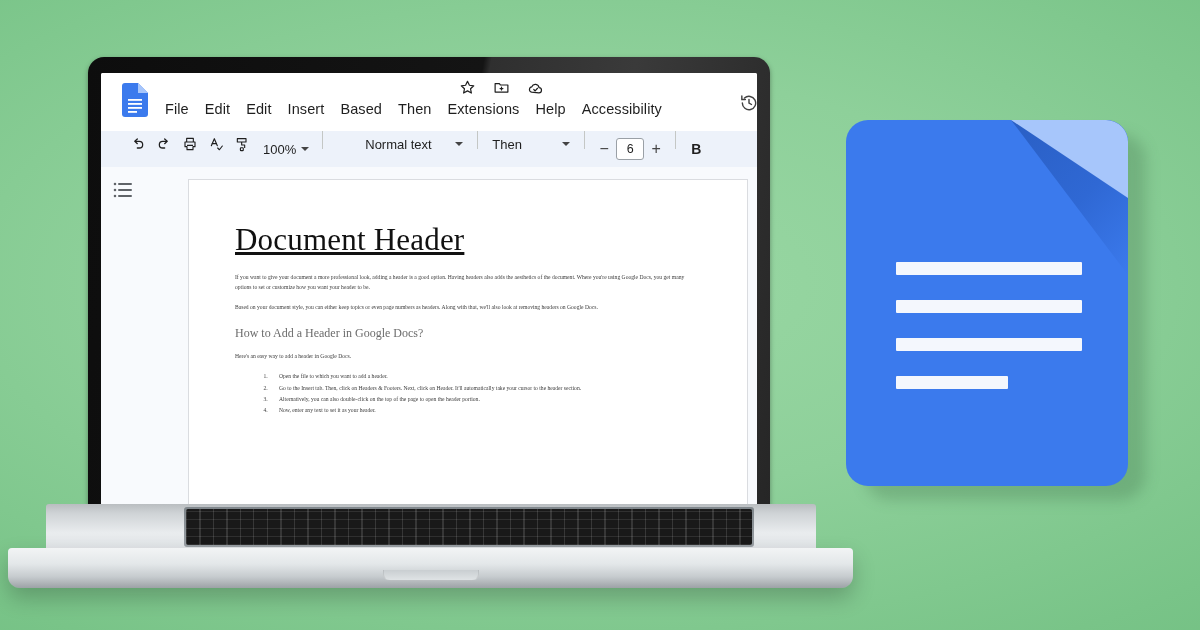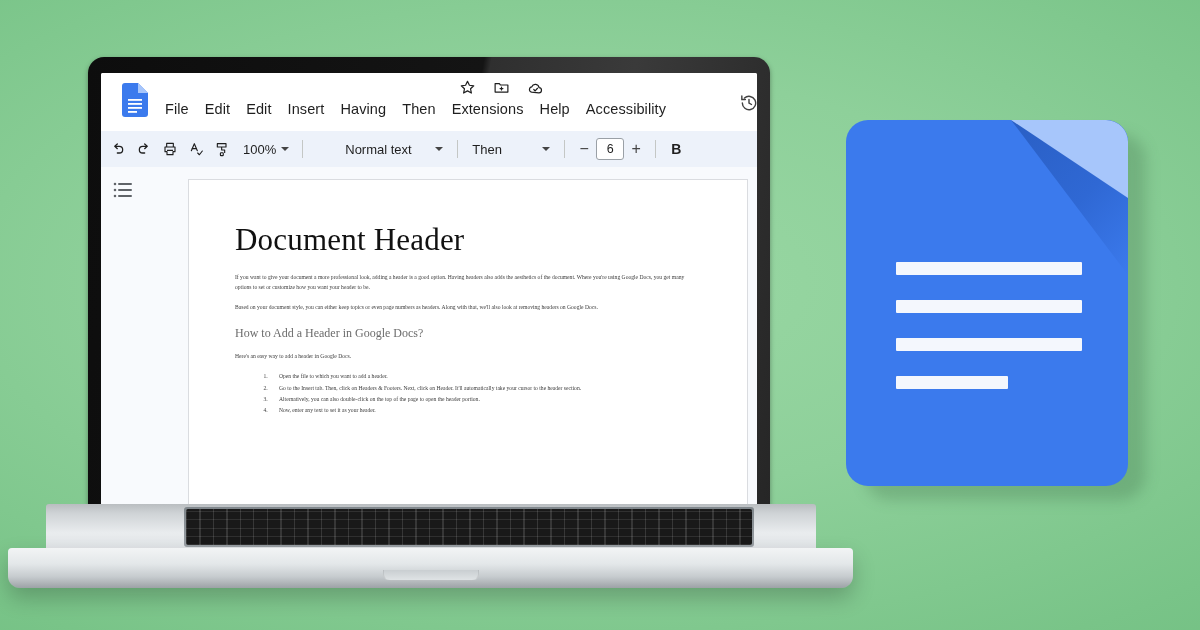--- a/index.html
+++ b/index.html
@@ -52,21 +52,21 @@
     font-size:14.5px; color:#1f1f1f; padding:0 8px;
     white-space:nowrap; letter-spacing:.1px;
   }
   .gd-history {
     position:absolute; right:-2px; top:20px; width:20px; height:20px; opacity:.85;
   }
 
   .gd-toolbar {
     position:relative; height:36px;
     background:#edf2fa;
-    display:flex; align-items:center; padding-left:4px; gap:0px;
+    display:flex; padding-left:24px; gap:0px;
     overflow:hidden;
   }
   .tb-btn {
     width:26px; height:26px; display:flex; align-items:center; justify-content:center;
     border-radius:50%; flex:none;
   }
   .tb-btn svg { width:16px; height:16px; display:block; }
   .tb-zoom {
     display:flex; align-items:center; gap:5px;
     font-size:13px; color:#1f1f1f; padding:0 6px 0 8px; flex:none;
@@ -99,21 +99,21 @@
     position:relative; height:343px; background:#f8fafd; overflow:hidden;
   }
   .outline-icon { position:absolute; left:12px; top:14px; width:20px; height:18px; }
   .doc-page {
     position:absolute; left:87px; top:12px; width:560px; height:400px;
     background:#fff; border:1px solid #dadce0;
     padding:42px 46px 0 46px; overflow:hidden;
   }
   .doc-h1 {
     font-family:"Liberation Serif", serif;
-    font-size:31px; color:#111; letter-spacing:.2px; margin-bottom:14px;
+    font-size:31px; color:#111; letter-spacing:.2px; margin-bottom:14px;text-decoration:underline;
   }
   .doc-p {
     font-family:"Liberation Serif", serif;
     font-size:5.6px; line-height:1.85; color:#3c3c3c;
     margin-bottom:9px; text-align:left;
   }
   .doc-h2 {
     font-family:"Liberation Serif", serif;
     font-size:12px; color:#6b6b6b; margin:14px 0 10px 0;
   }
@@ -228,21 +228,21 @@
             <path d="M9.6 14.8l1.9 1.9 3.3-3.6" stroke-linecap="round"></path>
           </svg>
         </span>
       </div>
 
       <div class="gd-menu">
         <span>File</span>
         <span>Edit</span>
         <span>Edit</span>
         <span>Insert</span>
-        <span>Having</span>
+        <span>Based</span>
         <span>Then</span>
         <span>Extensions</span>
         <span>Help</span>
         <span>Accessibility</span>
       </div>
 
       <div class="gd-history">
         <svg viewBox="0 0 24 24" fill="none" stroke="#1f1f1f" stroke-width="1.7" stroke-linecap="round">
           <path d="M4 12a8 8 0 1 0 2.6-5.9"></path>
           <path d="M3.4 3.6v4.2h4.2"></path>

